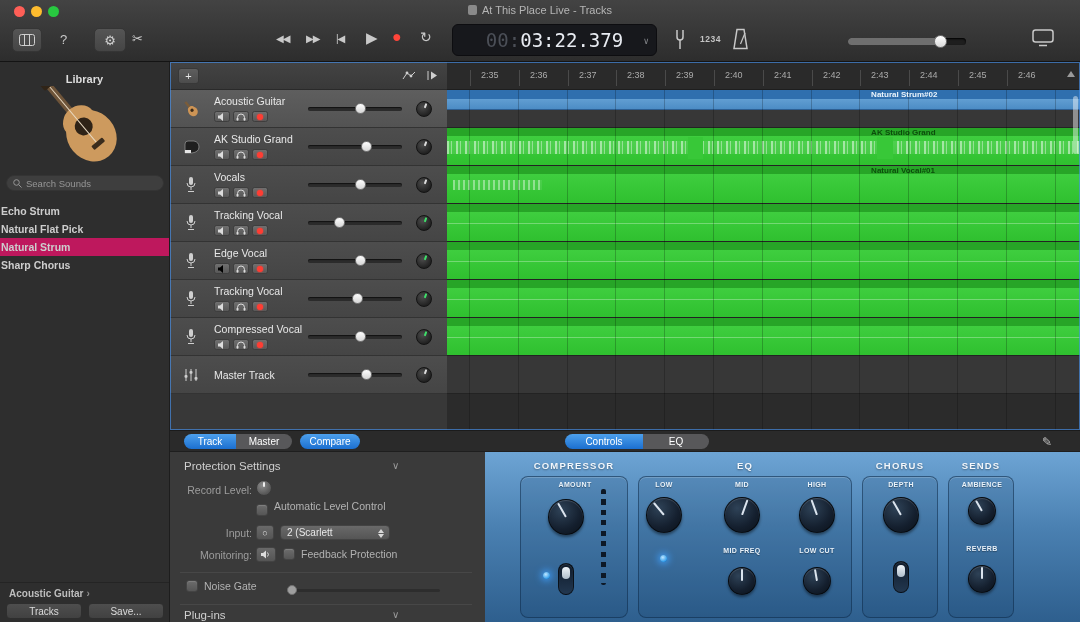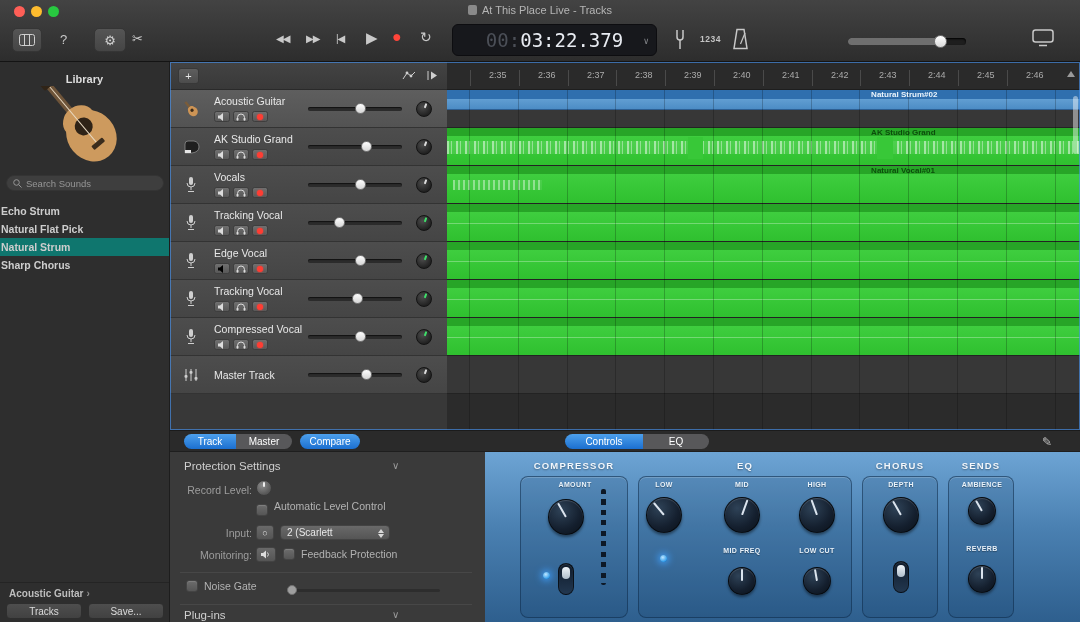--- a/index.html
+++ b/index.html
@@ -28,21 +28,21 @@
 
 
 #sidebar{position:absolute;left:0;top:62px;width:170px;height:560px;background:#2e2e2e;border-right:1px solid #1d1d1d}
 .lib-title{position:absolute;left:0;top:11px;width:100%;text-align:center;font-size:11px;font-weight:bold;color:#dedede}
 .lib-art{position:absolute;left:30px;top:24px;width:110px;height:84px;overflow:hidden}
 .lib-search{position:absolute;left:6px;top:113px;width:158px;height:16px;background:#3e3e3e;border:1px solid #343434;border-radius:8px;display:flex;align-items:center;gap:4px;padding:0 6px}
 .lib-search input{background:transparent;border:none;outline:none;color:#bbb;font-size:9.5px;width:126px;font-family:"Liberation Sans",sans-serif}
 .lib-search input::placeholder{color:#969696}
 .lib-list{position:absolute;left:0;top:140px;width:100%}
 .lib-item{height:18px;line-height:18px;padding-left:1px;font-size:10.5px;font-weight:bold;color:#cdcdcd}
-.lib-item.sel{background:#0f766e}
+.lib-item.sel{background:#be185d}
 .lib-foot-div{position:absolute;left:0;width:100%;height:1px;background:#242424}
 .patch{position:absolute;left:9px;top:526px;font-size:10px;font-weight:bold;color:#bdbdbd}
 .patch .chev{color:#8f8f8f;margin-left:3px}
 .lib-btn{position:absolute;top:541px;width:76px;height:16px;background:linear-gradient(#4e4e4e,#414141);border:1px solid #2e2e2e;border-radius:4px;text-align:center;line-height:15px;font-size:10px;color:#dcdcdc}
 
 
 #trackhead{position:absolute;left:170px;top:62px;width:277px;height:368px;background:#3a3a3a}
 .th-top{position:absolute;left:0;top:0;width:277px;height:28px;background:linear-gradient(#434343,#393939);border-bottom:1px solid #2a2a2a}
 .addbtn{position:absolute;left:8px;top:6px;width:21px;height:16px;background:linear-gradient(#5e5e5e,#4c4c4c);border:1px solid #383838;border-radius:3px;color:#e8e8e8;text-align:center;line-height:15px;font-size:11px}
 .th-icon{position:absolute;top:8px}
@@ -55,21 +55,21 @@
 .tslider{position:absolute;left:138px;top:17px;width:94px;height:4px;background:#2b2b2b;border-radius:2px;box-shadow:inset 0 1px 1px rgba(0,0,0,.6)}
 .sknob{position:absolute;top:-4px;margin-left:-5px;width:11px;height:11px;border-radius:50%;background:linear-gradient(#fdfdfd,#d6d6d6);border:1px solid #7c7c7c}
 .tpan{position:absolute;left:246px;top:11px;width:16px;height:16px;border-radius:50%;background:radial-gradient(circle at 40% 35%,#4c4c4c,#212121 72%);border:1px solid #141414}
 .tpan i{position:absolute;left:50%;top:1px;width:2px;height:5px;margin-left:-1px;background:#ddd;border-radius:1px;transform-origin:1px 7px;transform:rotate(20deg)}
 .tpan.green i{background:#3fe06a}
 .th-fill{position:absolute;left:0;top:332px;width:277px;height:36px;background:#383838}
 
 
 #timeline{position:absolute;left:447px;top:62px;width:633px;height:368px;background:#373737;overflow:hidden}
 #ruler{position:absolute;left:0;top:0;width:633px;height:28px;background:#2a2a2a;border-bottom:1px solid #1e1e1e}
-.tickl{position:absolute;top:8px;font-size:9px;color:#ababab;padding-left:18px;border-left:1px solid #4a4a4a;height:16px;line-height:11px}
+.tickl{position:absolute;top:8px;font-size:9px;color:#ababab;padding-left:10px;border-left:1px solid #4a4a4a;height:16px;line-height:11px}
 .ruler-arrow{position:absolute;right:5px;top:9px;width:0;height:0;border-left:4px solid transparent;border-right:4px solid transparent;border-bottom:6px solid #9a9a9a}
 #lanes{position:absolute;left:0;top:28px;width:633px;height:340px}
 .lane{position:absolute;left:0;width:633px;height:38px;border-bottom:1px solid rgba(0,0,0,.35)}
 .lanes-bottom{position:absolute;left:0;top:304px;width:633px;height:36px;background:#2b2b2b}
 .region{position:absolute;left:0;right:0}
 .rblue{top:0;height:20px;background:linear-gradient(#74aede,#4c8cc5);border-bottom:1px solid #2d5f93}
 .rblue::before{content:"";position:absolute;left:0;right:0;top:0;height:9px;background:#2f6fae}
 .rgreen{top:0;bottom:0;background:linear-gradient(#43d243,#2fc02f)}
 .rgreen::before{content:"";position:absolute;left:0;right:0;top:0;height:8px;background:#27a527}
 .rlab{position:absolute;left:67%;top:0;font-size:8px;font-weight:bold;line-height:9px;color:#0b4d0b;z-index:3;white-space:nowrap}

